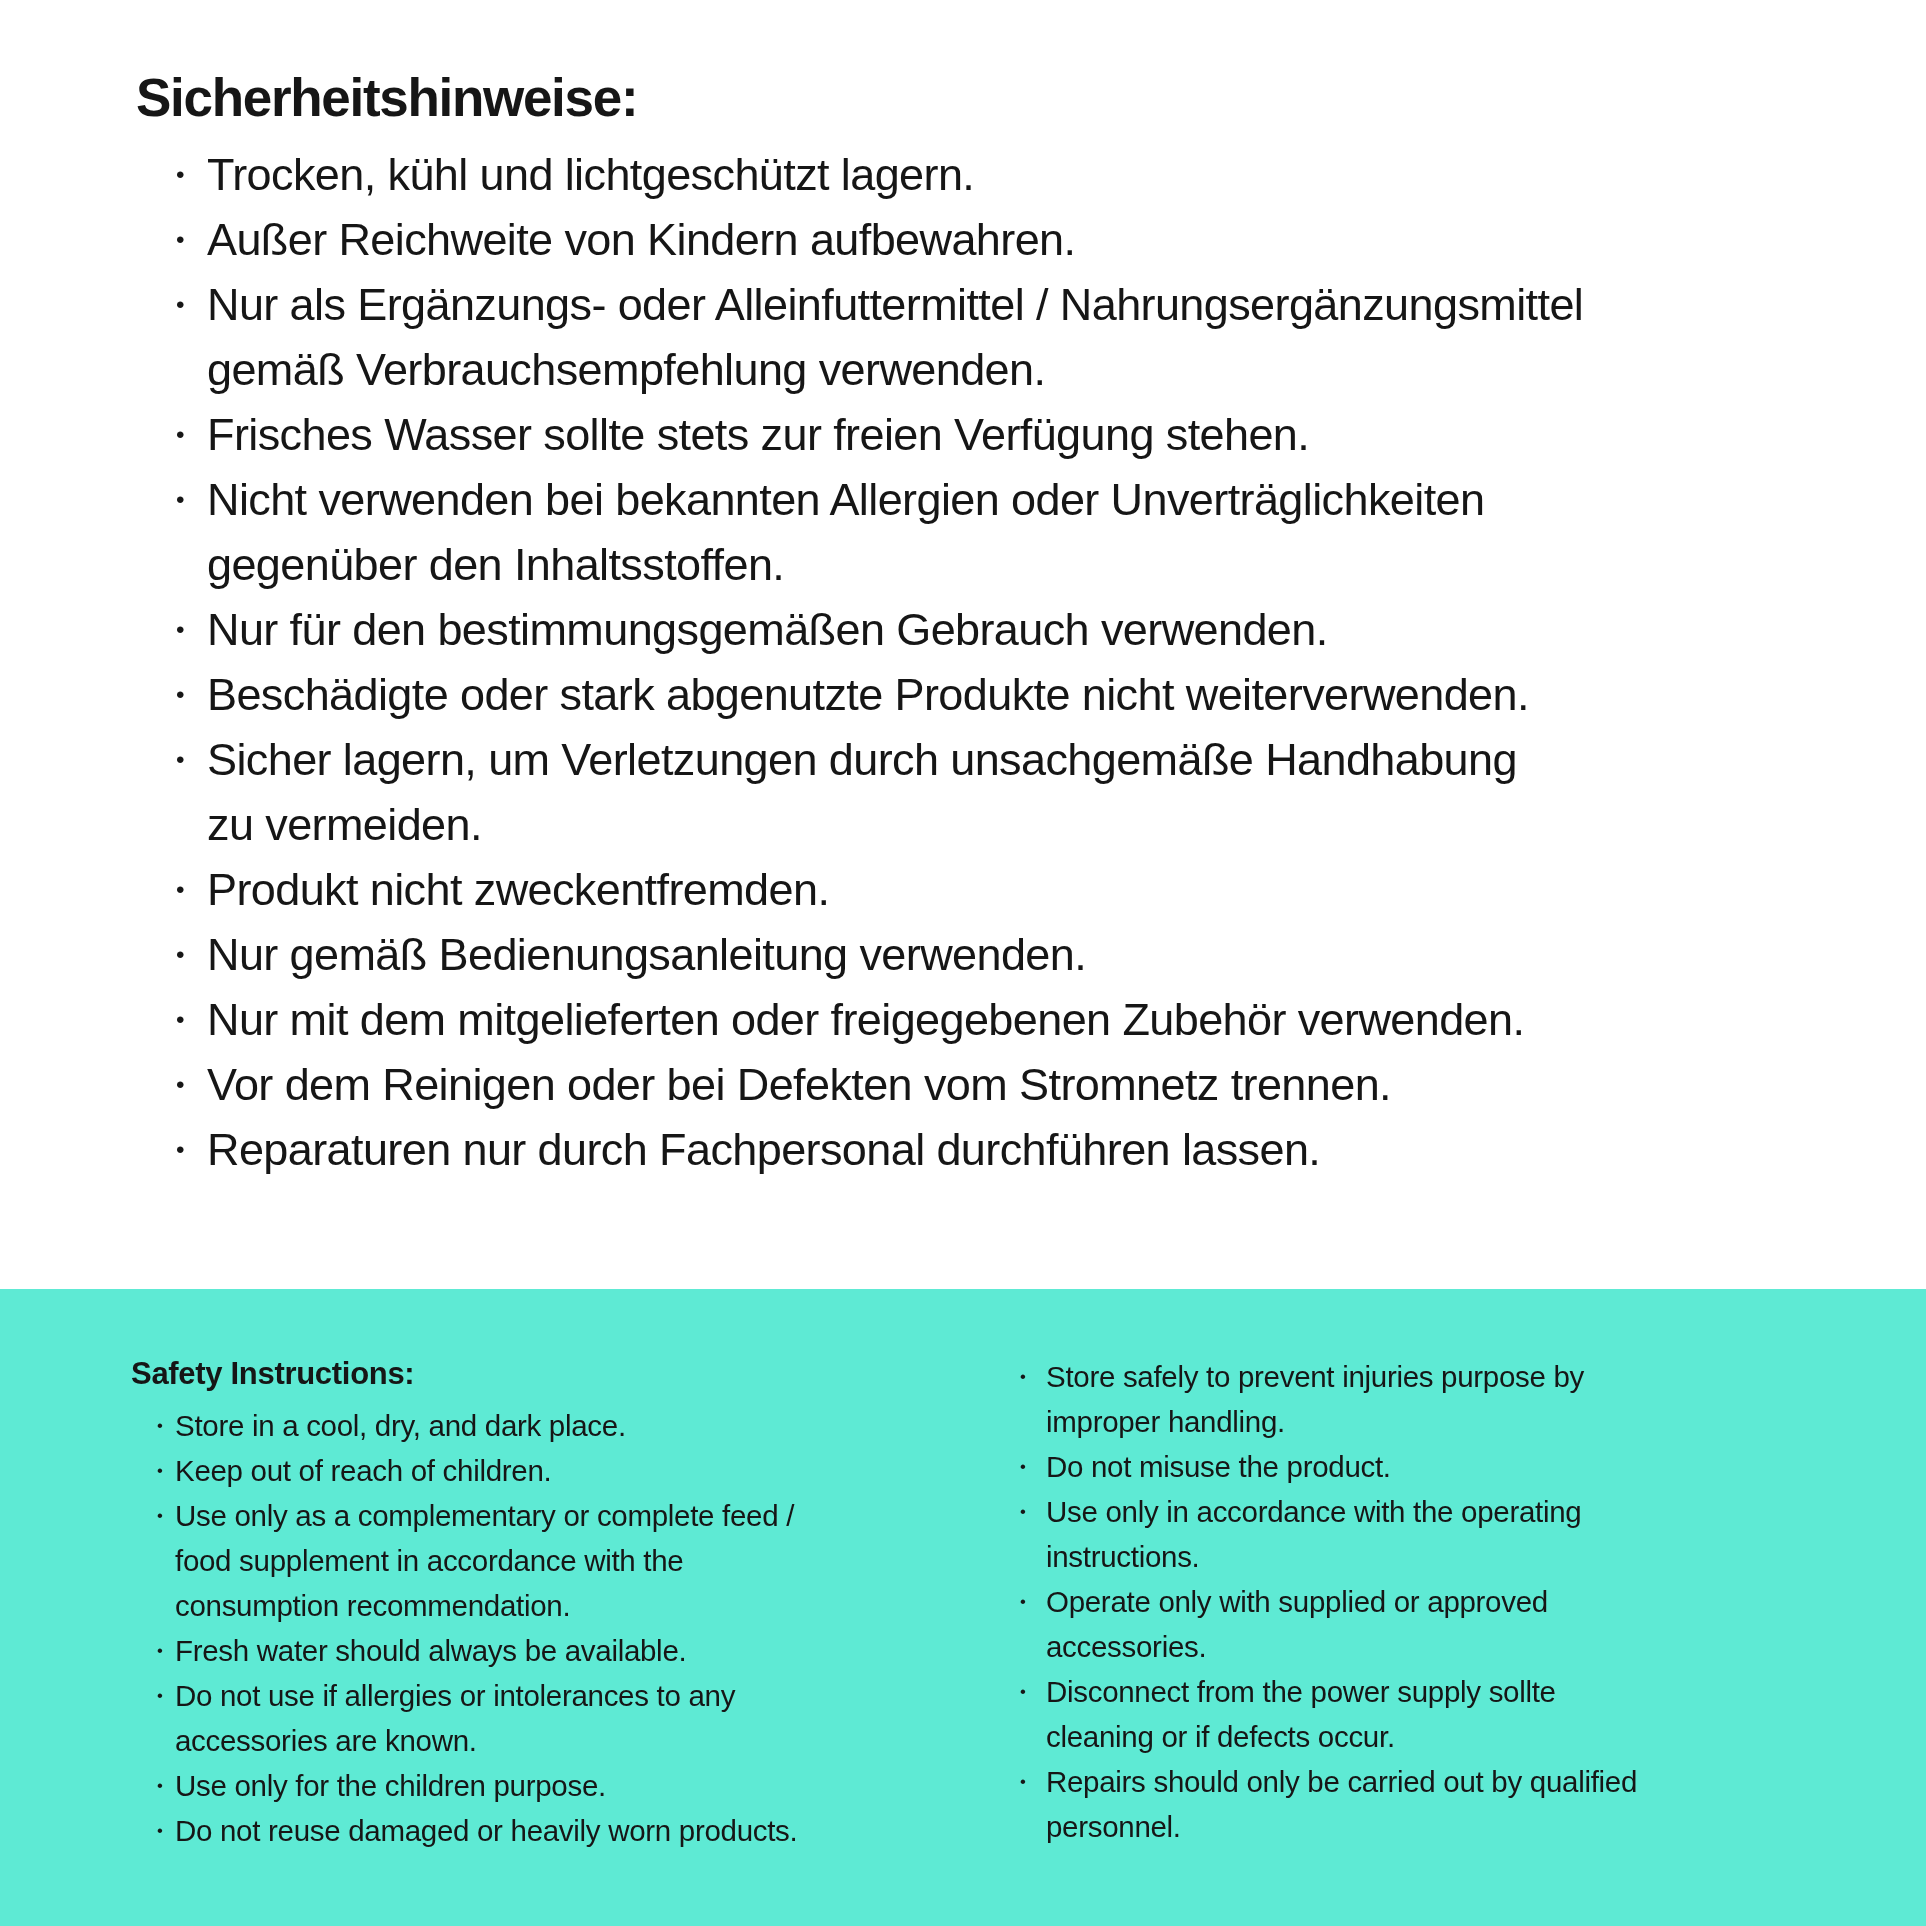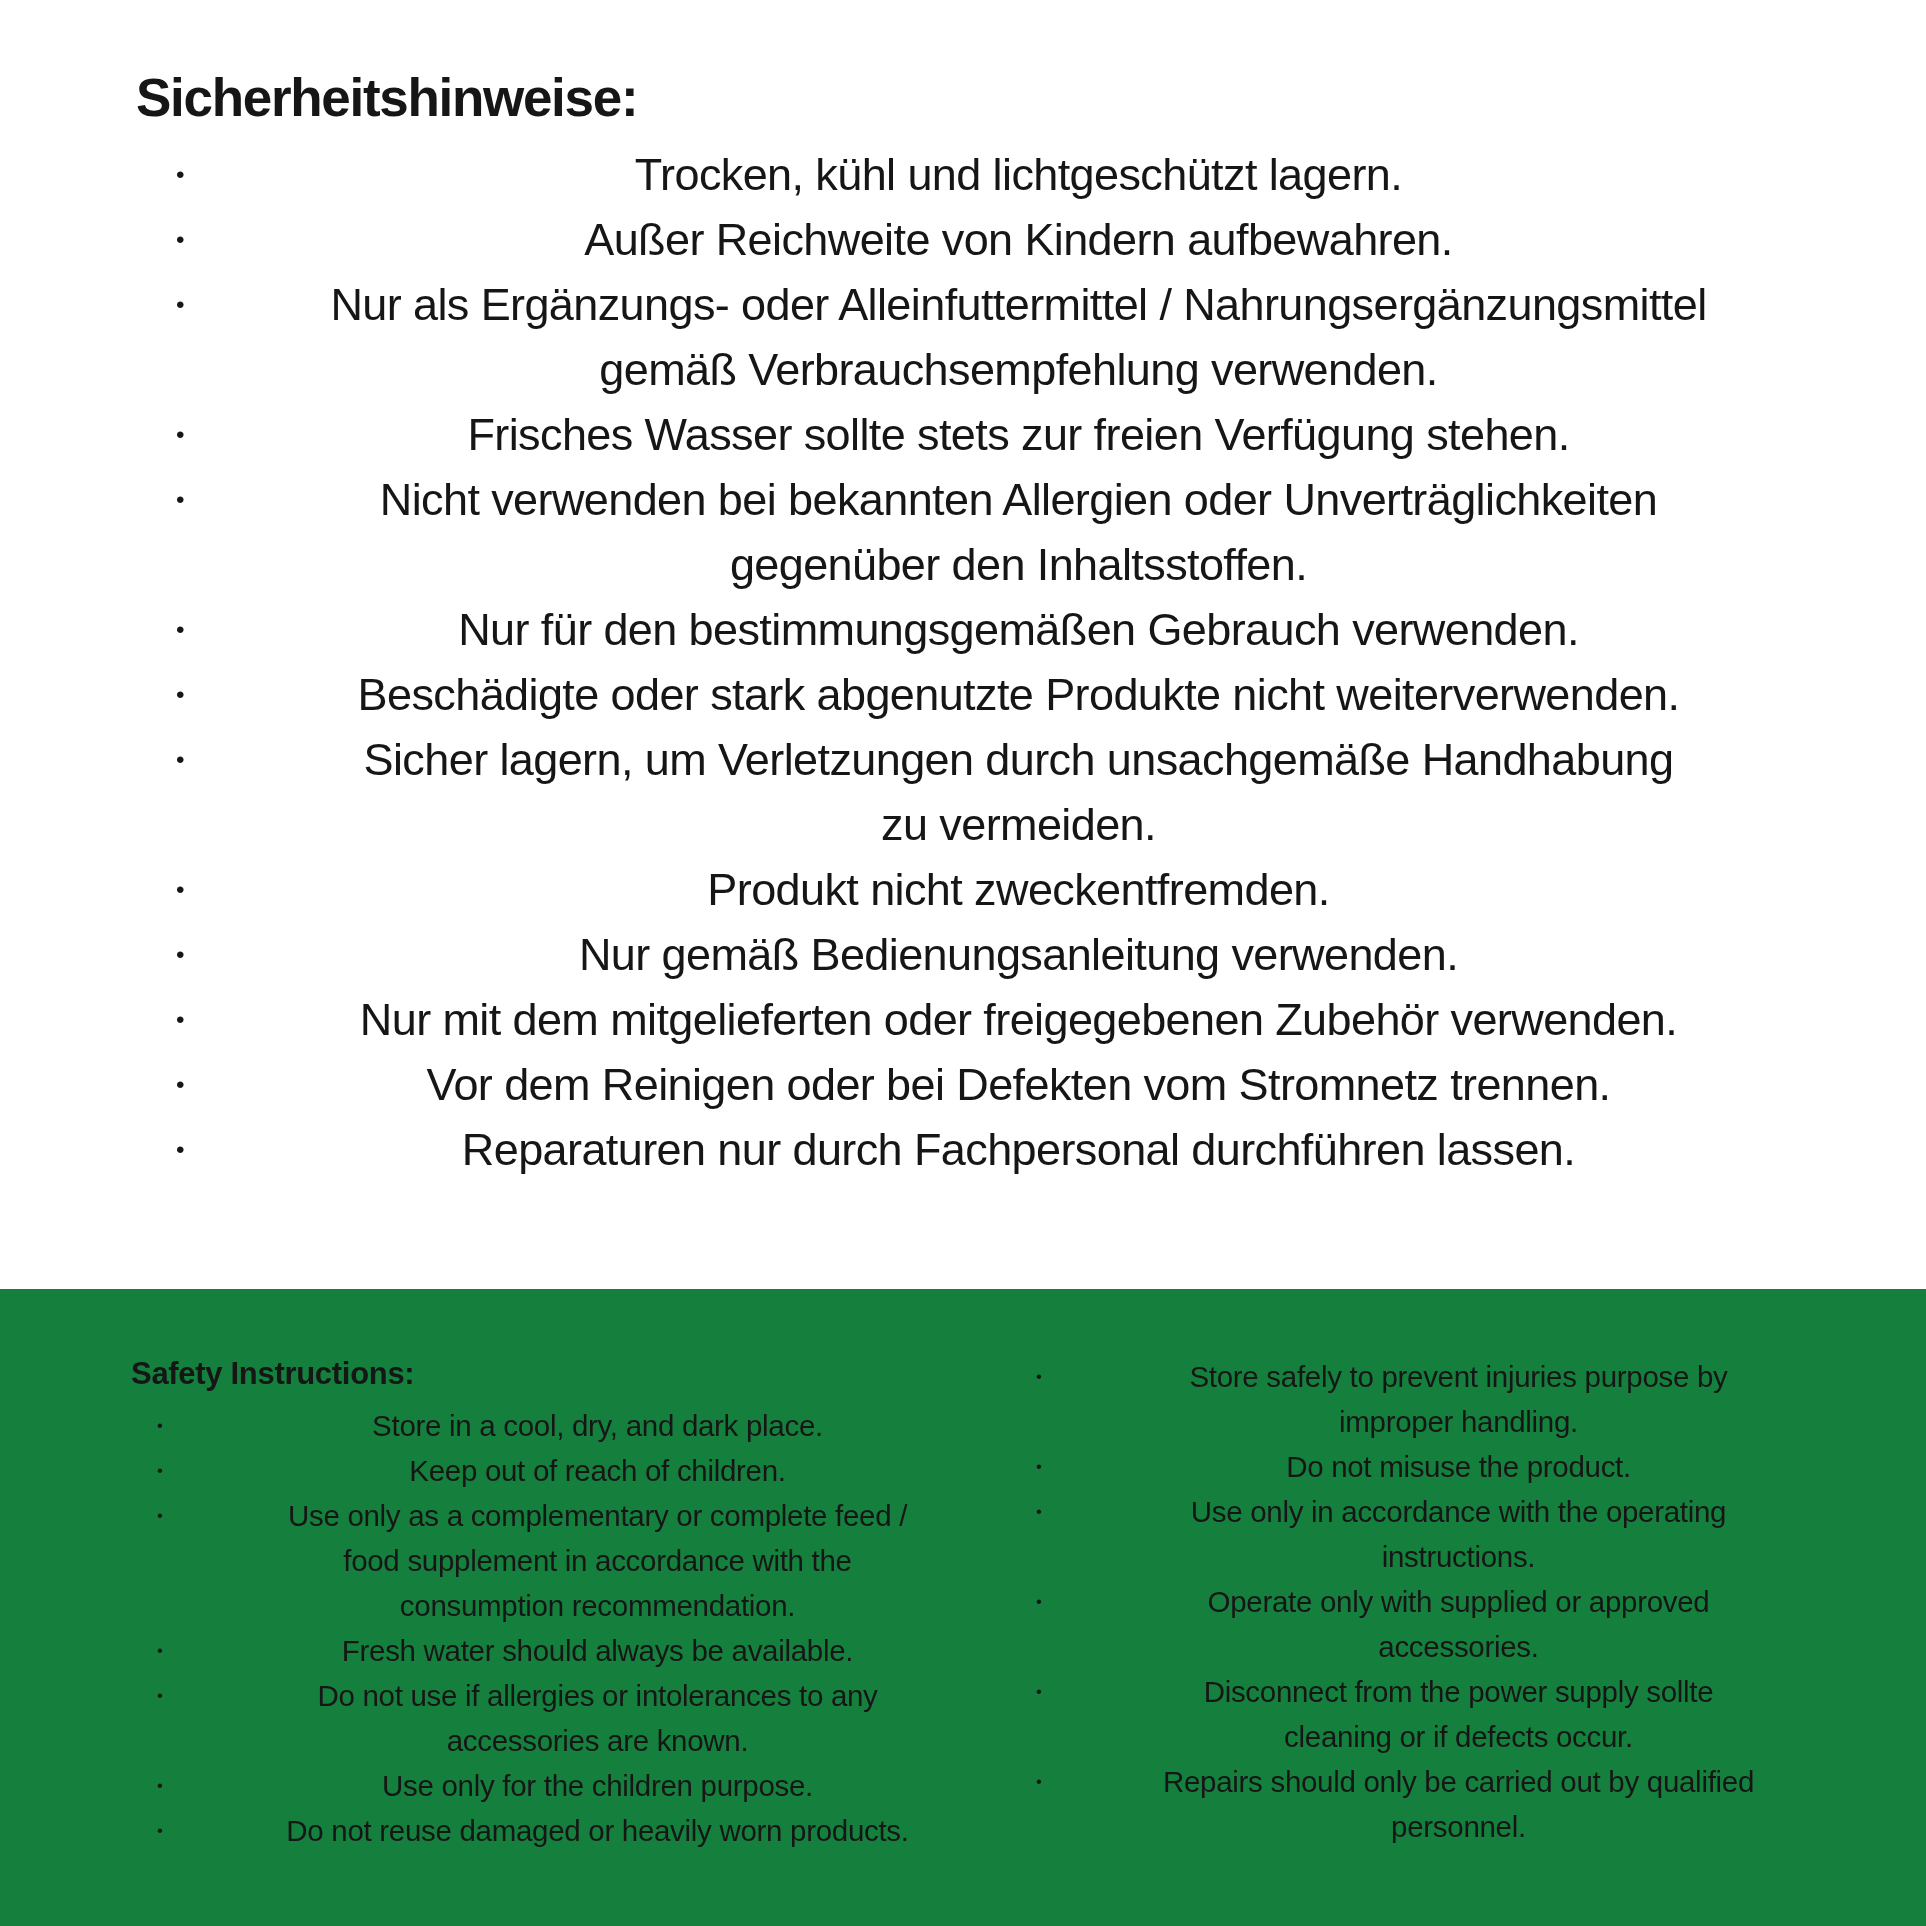--- a/index.html
+++ b/index.html
@@ -44,35 +44,33 @@
     align-items: flex-start;
   }
   .de-list .marker {
     flex: 0 0 31px;
     font-size: 24.4px;
     line-height: 65px;
   }
   .bullet-text {
     flex: 1;
     white-space: pre-line;
-    text-align: center;
   }
 
   
   .en-section {
     position: absolute;
     left: 0;
     top: 1289px;
     width: 1926px;
     height: 637px;
     box-sizing: border-box;
-    background: #15803d;
+    background: #5eead4;
     padding: 69px 71px 18px 131px;
     display: flex;
-    gap: 16px;
   }
   .en-col-left {
     flex: 0 0 889px;
     box-sizing: border-box;
   }
   .en-col-right {
     flex: 1;
     margin-top: -4.5px;
   }
   .en-heading {

